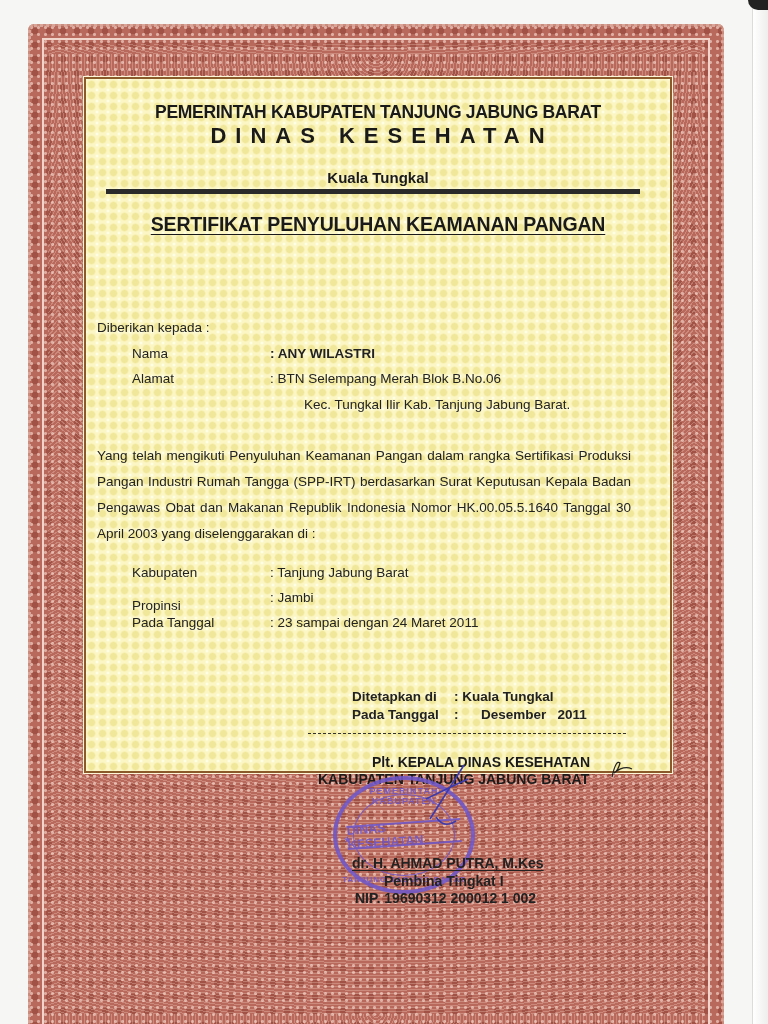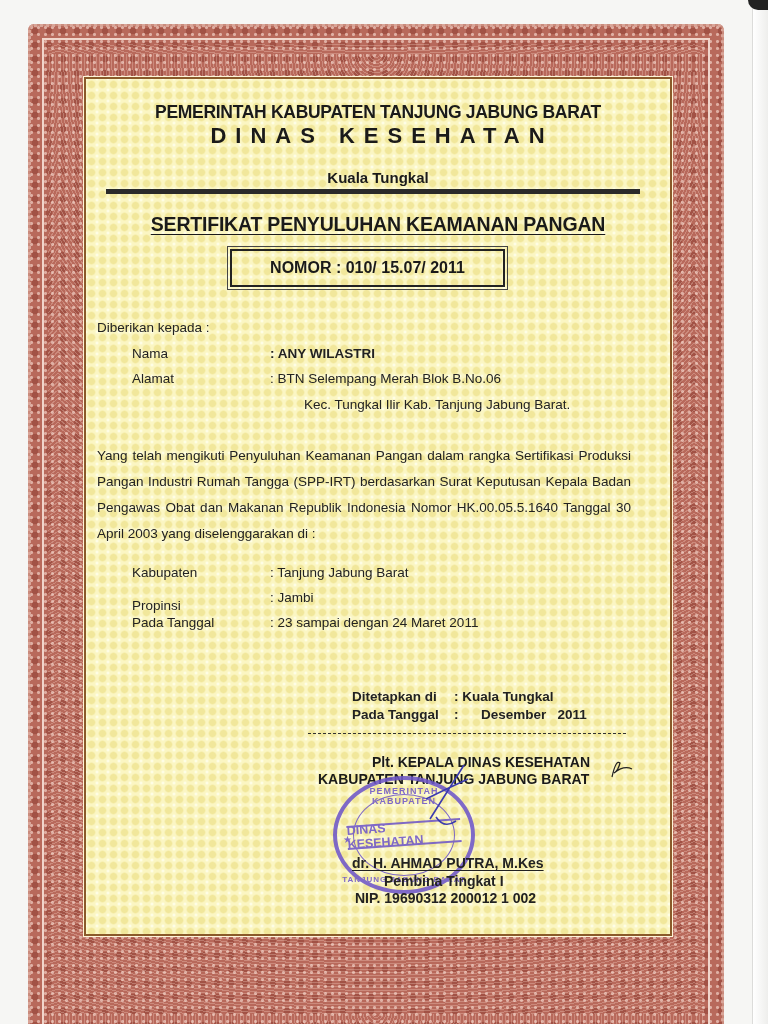--- a/index.html
+++ b/index.html
@@ -36,21 +36,21 @@
     }
     .border-scallop {
       position: absolute; left: 48px; top: 44px; width: 656px; height: 980px;
       border: 10px solid transparent;
       background:
         repeating-radial-gradient(circle at 50% 0%, rgba(255,225,210,0.5) 0 1px, transparent 1px 3px);
       opacity: 0.55;
     }
 
     .content {
-      position: absolute; left: 84px; top: 77px; width: 588px; height: 859px;
+      position: absolute; left: 84px; top: 77px; width: 588px; height: 696px;
       background-color: #fbf6c3;
       background-image:
         radial-gradient(circle at 50% 50%, #f1e79b 3px, transparent 4.5px),
         radial-gradient(circle at 50% 50%, rgba(255,255,240,0.9) 1px, transparent 1.6px);
       background-size: 11px 11px, 11px 11px;
       background-position: 0 0, 5.5px 5.5px;
       border: 2px solid #8a5a2a;
       box-shadow: 0 0 0 1px #fff5d8;
     }
 
@@ -132,23 +132,20 @@
 <div class="border-scallop"></div>
 
 <div class="content">
 
   <div class="hdr hdr-gov">PEMERINTAH KABUPATEN TANJUNG JABUNG BARAT</div>
   <div class="hdr hdr-dept">DINAS KESEHATAN</div>
   <div class="hdr hdr-city">Kuala Tungkal</div>
   <div class="hdr-rule"></div>
 
   <div class="cert-title">SERTIFIKAT PENYULUHAN KEAMANAN PANGAN</div>
-  <div class="cert-number-box">
-    <span>NOMOR : 010/ 15.07/ 2011</span>
-  </div>
 
   <div class="txt" style="left:11px; top:241px;">Diberikan kepada :</div>
 
   <div class="txt" style="left:46px; top:267px;">Nama</div>
   <div class="txt bold" style="left:184px; top:267px;">: ANY WILASTRI</div>
 
   <div class="txt" style="left:46px; top:292px;">Alamat</div>
   <div class="txt" style="left:184px; top:292px;">: BTN Selempang Merah Blok B.No.06</div>
   <div class="txt" style="left:194px; top:318px;margin-left:24px;">Kec. Tungkal Ilir Kab. Tanjung Jabung Barat.</div>
 

